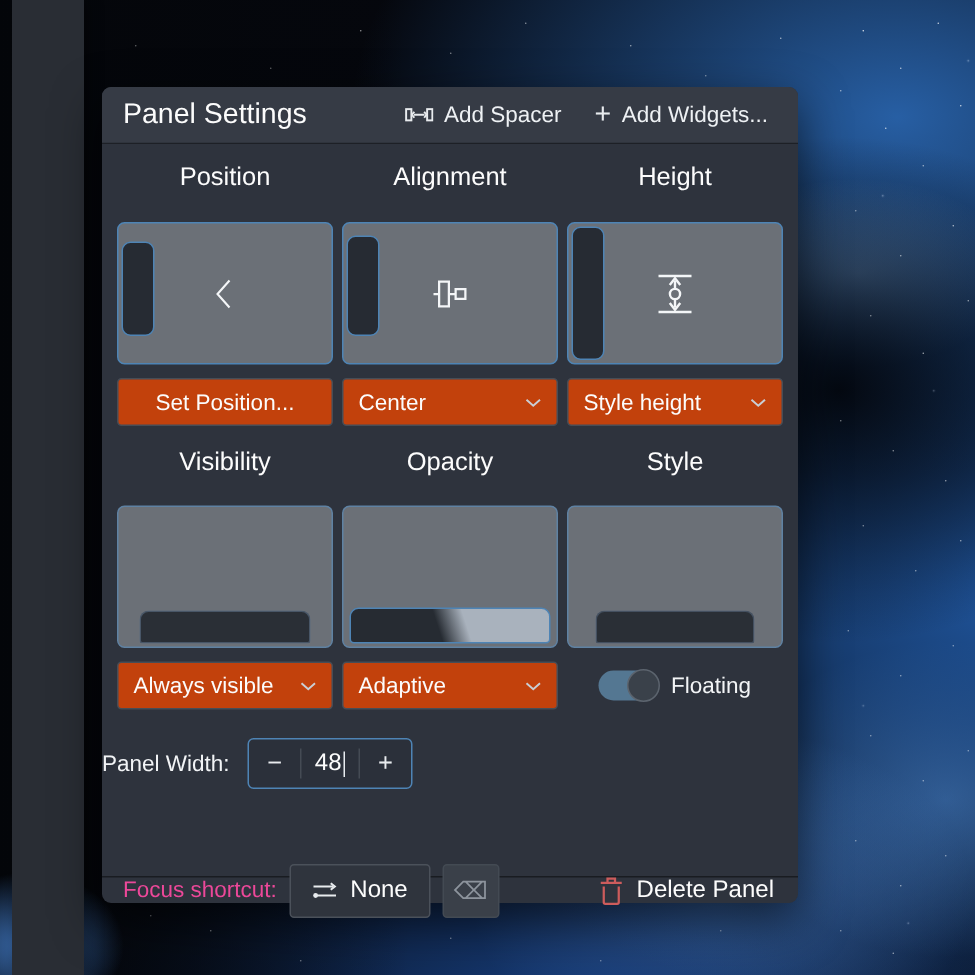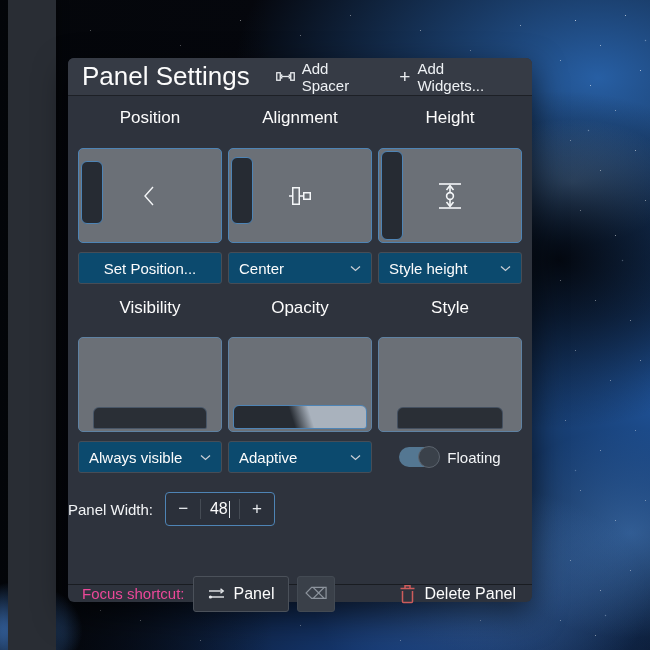--- a/index.html
+++ b/index.html
@@ -53,21 +53,21 @@
     background:#292d34; box-shadow:2px 0 10px rgba(0,0,0,.4); }
 
   .dialog { position:absolute; left:68px; top:58px; width:464px; height:544px;
     background:#2e333d; border-radius:6px; box-shadow:0 12px 32px rgba(0,0,0,.6);
     color:#f2f4f6; font-size:15px; }
 
   .dlg-header { position:absolute; left:0; top:0; right:0; height:38px;
     background:#363b45; border-radius:6px 6px 0 0;
     border-bottom:1px solid rgba(0,0,0,.45);
     display:flex; align-items:center; padding:0 14px; gap:10px; }
-  .dlg-title { font-size:26px; color:#fcfcfc; flex:0 0 auto; }
+  .dlg-title { font-size:19px; color:#fcfcfc; flex:0 0 auto; }
   .hdr-spring { flex:1; }
   .toolbutton { display:flex; align-items:center; gap:7px; color:#eef1f4;
     font-size:15px; padding:4px 6px; border-radius:3px; cursor:default; }
   .plus-glyph { font-size:19px; font-weight:300; line-height:1; color:#e8ebee; }
 
   .dlg-body { position:absolute; left:0; top:38px; right:0; bottom:0; }
   .c1 { left:10px; } .c2 { left:160px; } .c3 { left:310px; }
 
   .sec-label { position:absolute; width:144px; top:12px; height:24px;
     text-align:center; font-size:17px; color:#fcfcfc; }
@@ -88,21 +88,21 @@
   .pv-bar-visibility { position:absolute; left:14px; right:14px; bottom:2px; height:22px;
     background:#2a2f36; border:1px solid rgba(130,160,195,.35); border-radius:6px 6px 2px 2px; }
   .pv-bar-opacity { position:absolute; left:4px; right:4px; bottom:2px; height:24px;
     border:1px solid #4e84b5; border-radius:6px 6px 3px 3px;
     background:linear-gradient(72deg, #262b32 0%, #262b32 44%, #a9b2bd 58%, #a9b2bd 100%); }
   .pv-bar-style { position:absolute; left:18px; right:18px; bottom:2px; height:22px;
     background:#2a2f36; border:1px solid rgba(130,160,195,.3); border-radius:6px 6px 2px 2px; }
 
   .ctl-row1 { top:156px; } .ctl-row2 { top:345px; }
   .button, .dropdown { position:absolute; width:144px; height:32px;
-    background:#0c4a6e; border:1px solid #474d56; border-radius:3px;
+    background:#c2410c; border:1px solid #474d56; border-radius:3px;
     display:flex; align-items:center; font-size:15px; color:#fcfcfc; }
   .button { justify-content:center; }
   .dropdown { padding:0 10px; justify-content:space-between; }
   .chev { flex:0 0 auto; color:#c9ced5; display:flex; }
 
   .floating-wrap { position:absolute; left:310px; top:345px; width:144px; height:32px;
     display:flex; align-items:center; gap:8px; justify-content:center; }
   .toggle { width:40px; height:20px; border-radius:10px; background:#547792; position:relative; }
   .toggle .knob { position:absolute; right:-1px; top:-1px; width:22px; height:22px;
     border-radius:50%; background:#3a414a; border:1px solid #5c646e; }
@@ -281,21 +281,21 @@
         <span class="focus-label">Focus shortcut:</span>
         <div class="none-btn">
           <span>
             <svg width="17" height="14" viewBox="0 0 17 14">
               <line x1="1" y1="4" x2="14" y2="4" stroke="#e8ebee" stroke-width="1.4"></line>
               <path d="M12.5 1.8 L15.2 4 L12.5 6.2" fill="none" stroke="#e8ebee" stroke-width="1.4"></path>
               <line x1="3" y1="10" x2="16" y2="10" stroke="#e8ebee" stroke-width="1.4"></line>
               <circle cx="2.4" cy="10" r="1.6" fill="#e8ebee"></circle>
             </svg>
           </span>
-          <span>Panel</span>
+          <span>None</span>
         </div>
         <div class="bksp-btn">
           <span>⌫</span>
         </div>
         <div class="ftr-spring"></div>
         <div class="delete-btn">
           <span>
             <svg width="17" height="20" viewBox="0 0 17 20">
               <line x1="1.5" y1="4.5" x2="15.5" y2="4.5" stroke="#cd5c5c" stroke-width="1.5"></line>
               <path d="M6 4 L6 1.8 L11 1.8 L11 4" fill="none" stroke="#cd5c5c" stroke-width="1.5"></path>

